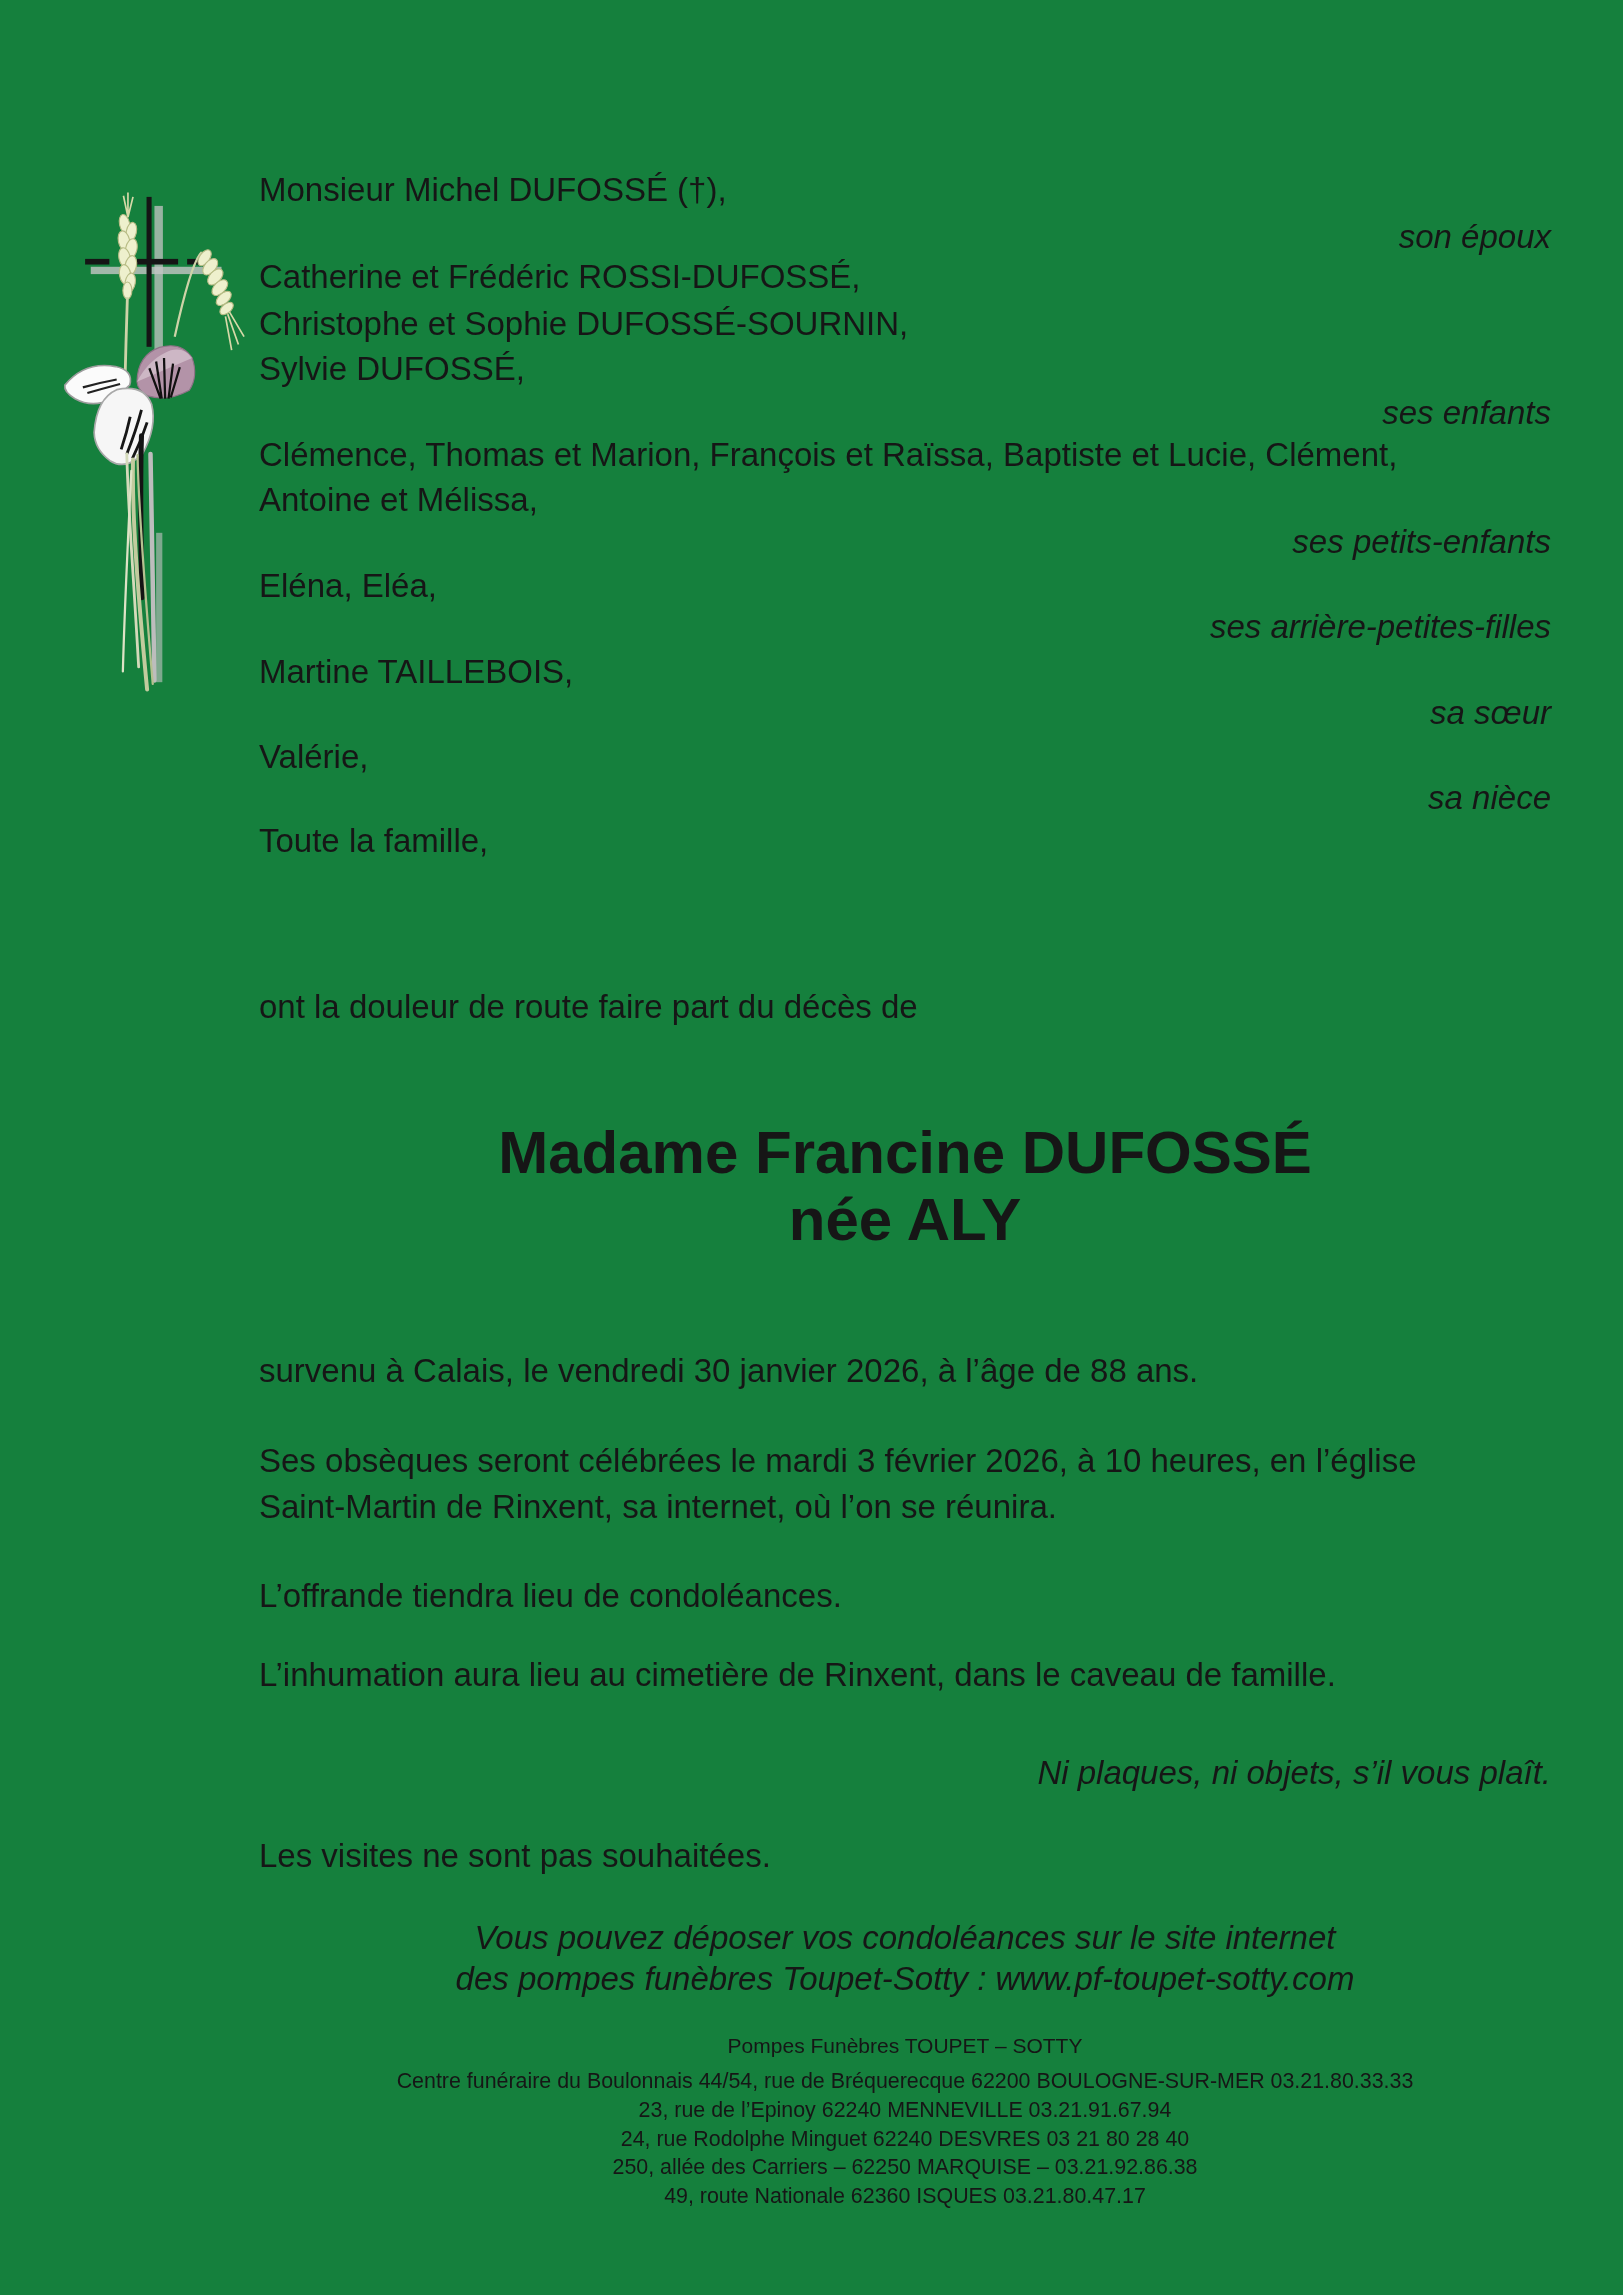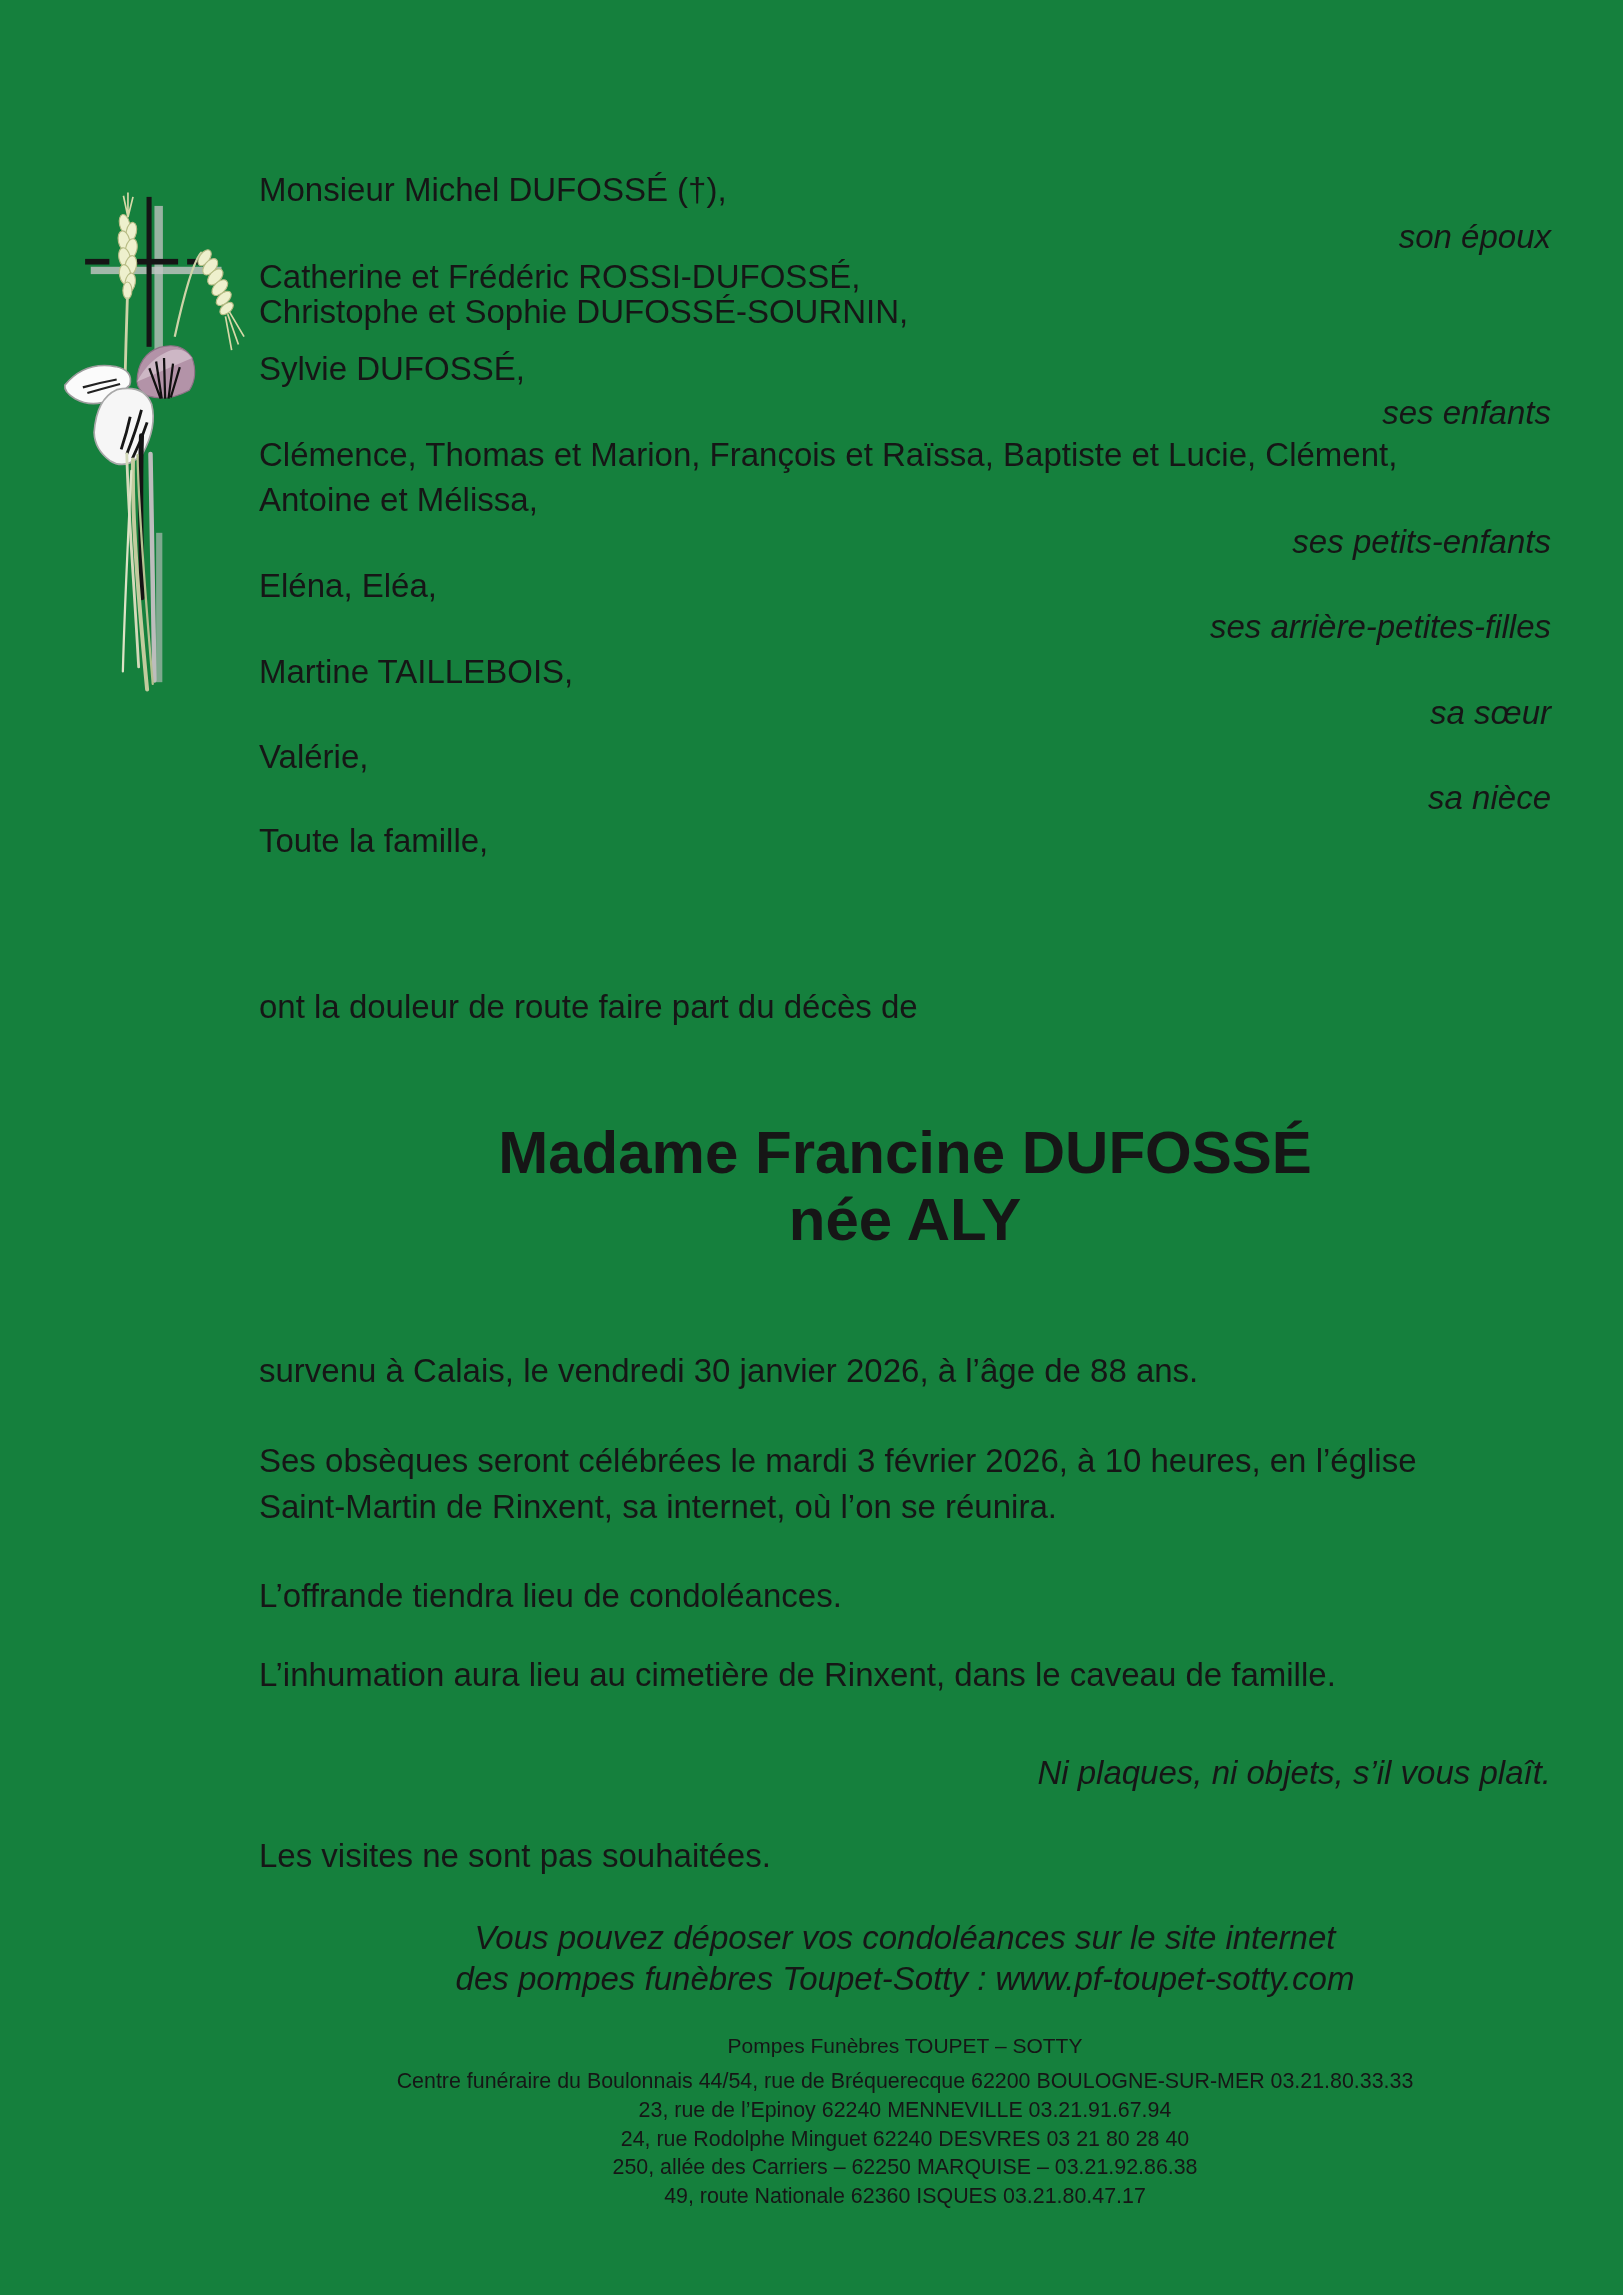--- a/index.html
+++ b/index.html
@@ -102,21 +102,21 @@
       <path d="M170,470 C172,565 181,670 191,848" stroke="#d4daba" stroke-width="5"></path>
       <path d="M189,472 C191,575 201,700 216,878" stroke="#b5c190" stroke-width="4"></path>
       <path d="M178,500 C172,620 166,740 163,856" stroke="#dee3c6" stroke-width="4"></path>
     </g>
   </svg>
 
   <p class="line left" style="top:134px">Monsieur Michel DUFOSSÉ (†),</p>
   <p class="line right" style="top:181px">son époux</p>
 
   <p class="line left" style="top:221px">Catherine et Frédéric ROSSI-DUFOSSÉ,</p>
-  <p class="line left" style="top:256px">Christophe et Sophie DUFOSSÉ-SOURNIN,</p>
+  <p class="line left" style="top:268px">Christophe et Sophie DUFOSSÉ-SOURNIN,</p>
   <p class="line left" style="top:313px">Sylvie DUFOSSÉ,</p>
   <p class="line right" style="top:357px">ses enfants</p>
 
   <p class="line left" style="top:399px">Clémence, Thomas et Marion, François et Raïssa, Baptiste et Lucie, Clément,</p>
   <p class="line left" style="top:444px">Antoine et Mélissa,</p>
   <p class="line right" style="top:486px">ses petits-enfants</p>
 
   <p class="line left" style="top:530px">Eléna, Eléa,</p>
   <p class="line right" style="top:571px">ses arrière-petites-filles</p>
 

